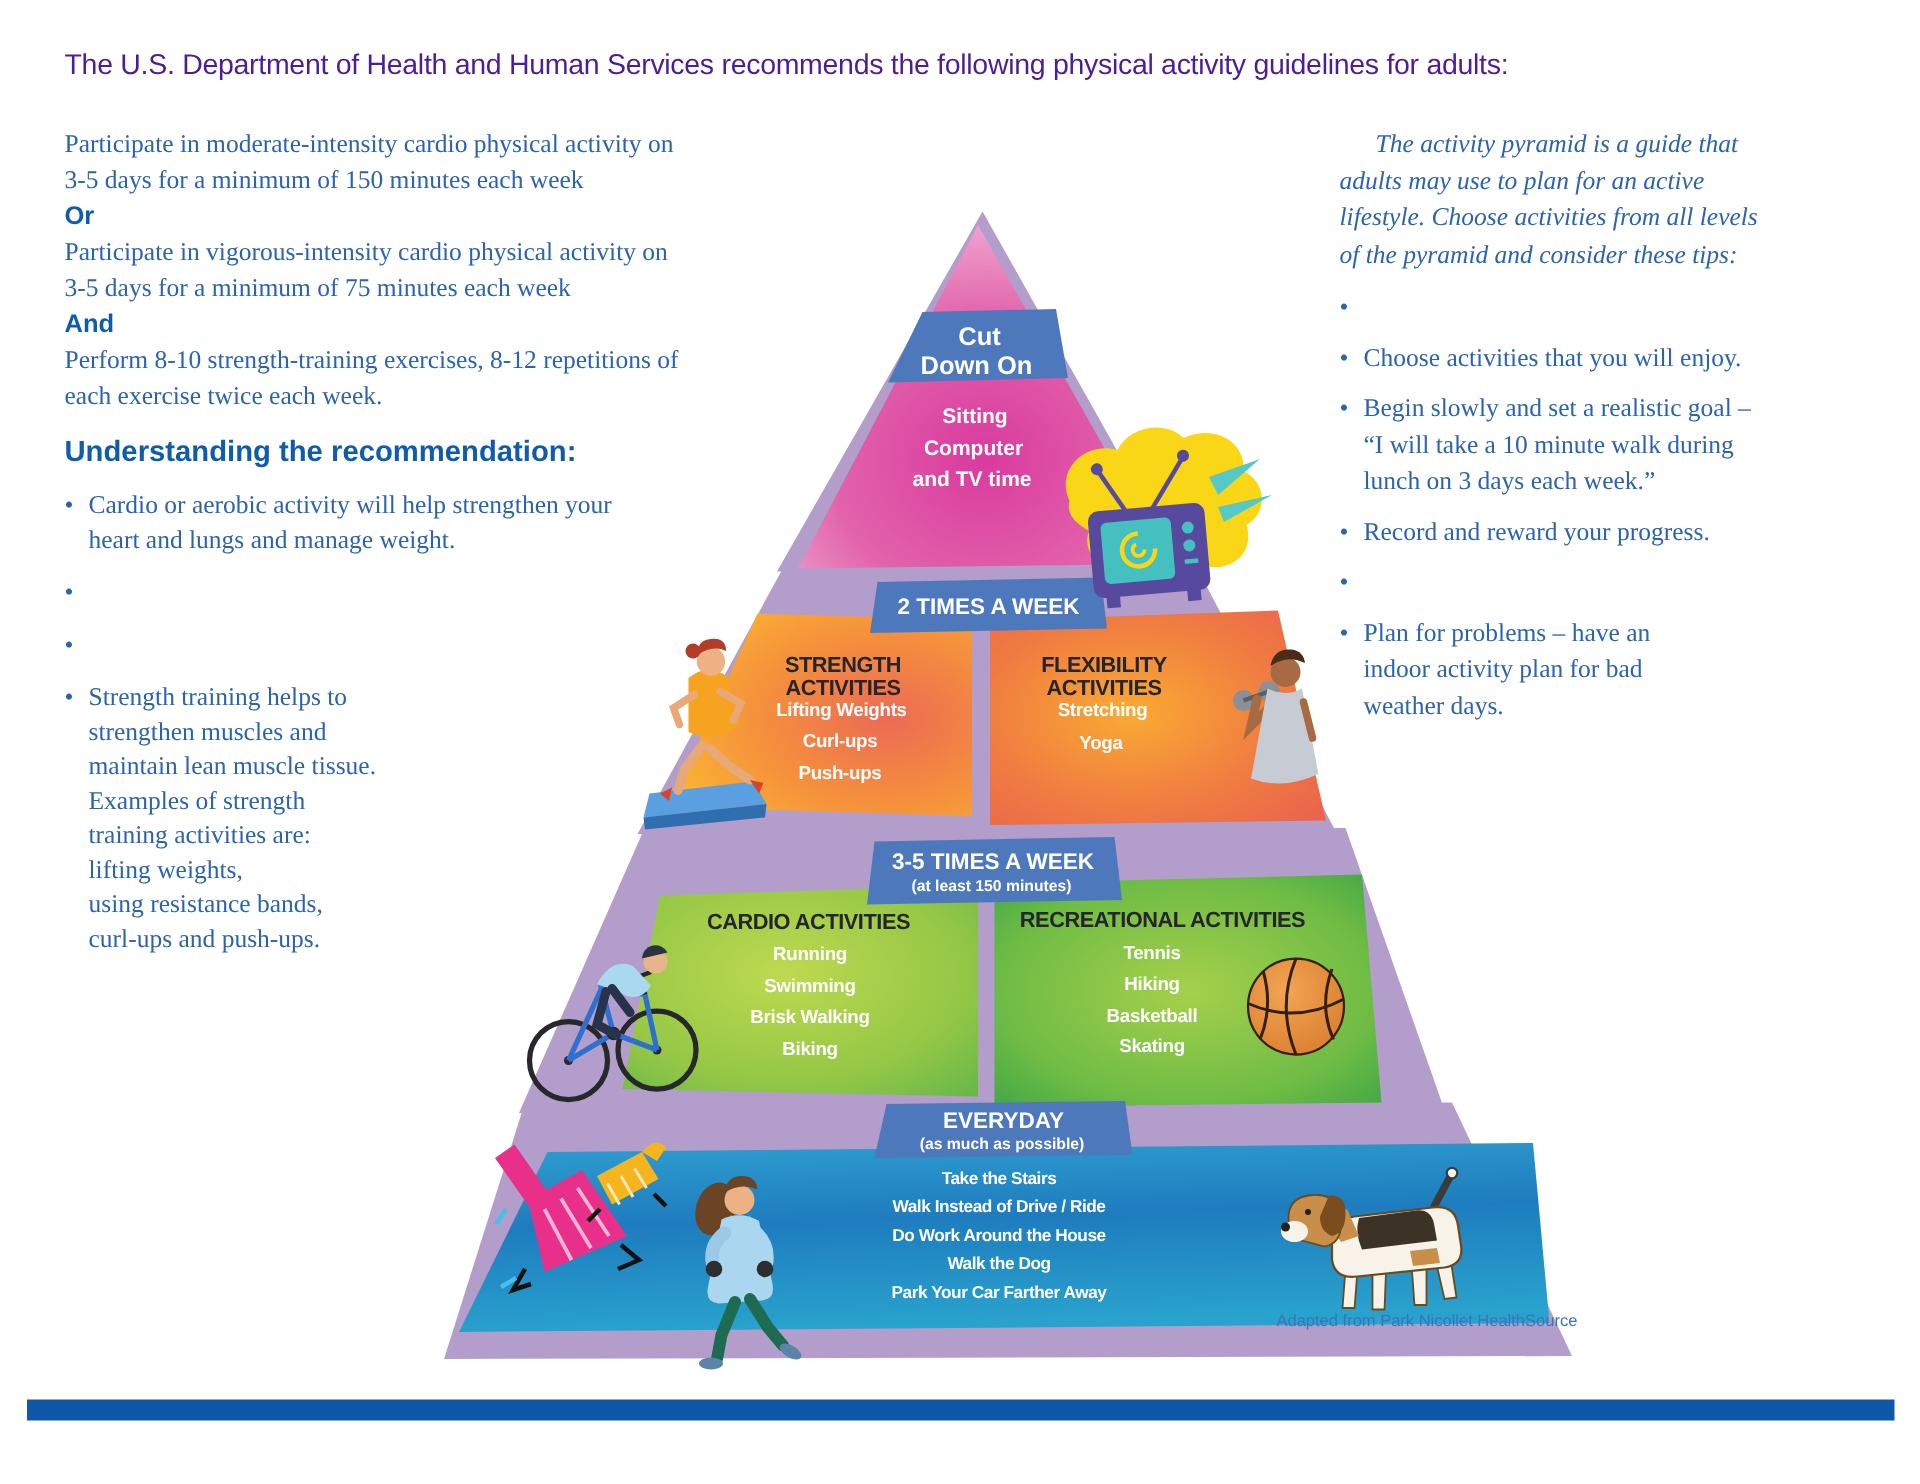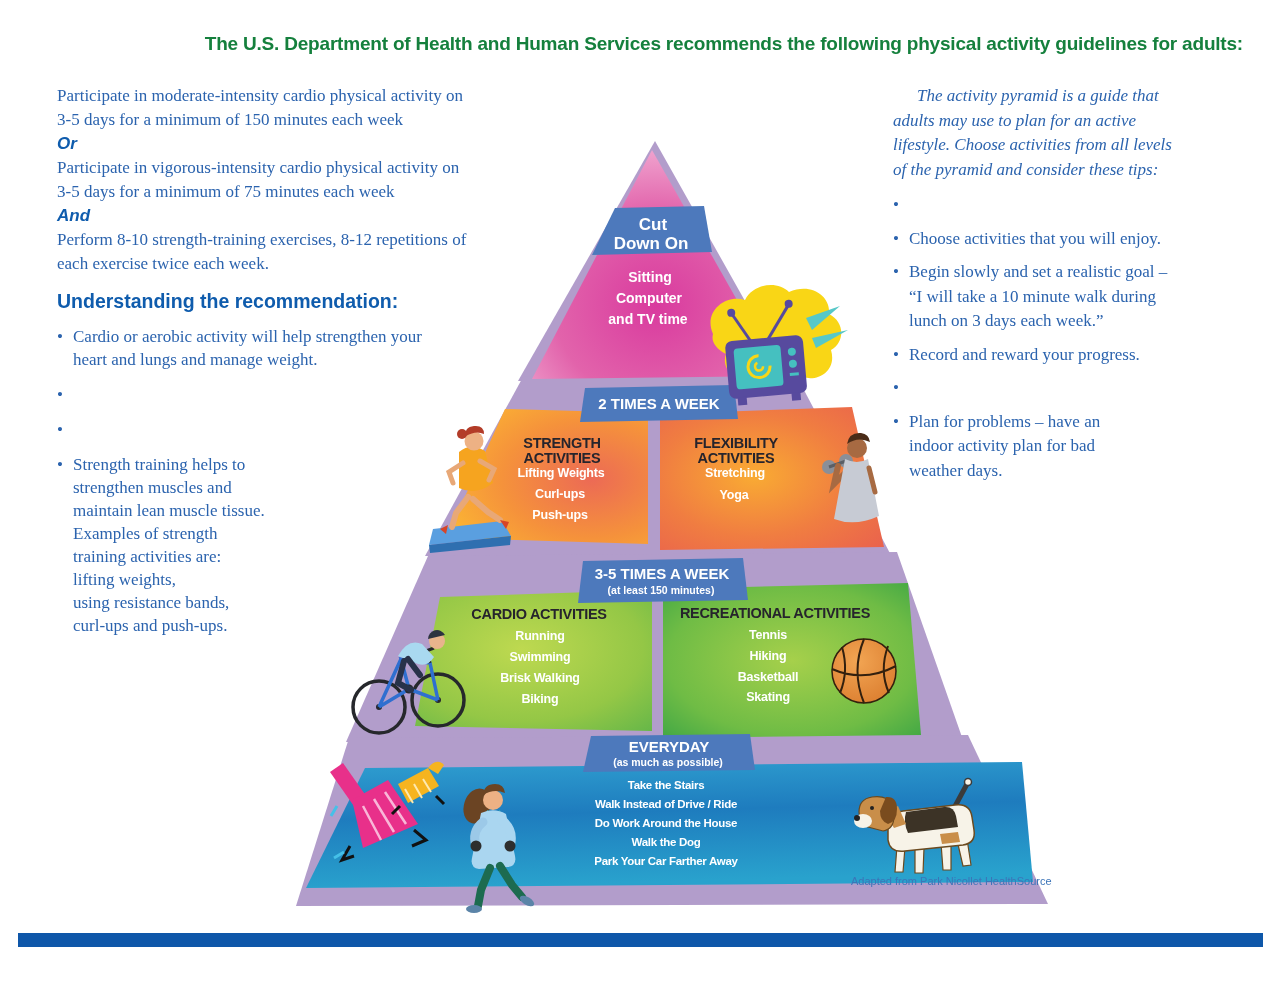--- a/index.html
+++ b/index.html
@@ -1,26 +1,26 @@
 <!DOCTYPE html>
 <html><head>
 <meta charset="utf-8">
 <style>
   html,body{margin:0;padding:0;background:#ffffff;}
   .page{position:relative;width:1280px;height:989px;background:#fff;overflow:hidden;
         font-family:"Liberation Serif",serif;}
   .title{position:absolute;left:43px;top:33px;margin:0;width:1200px;
-         font-family:"Liberation Sans",sans-serif;font-weight:bold;font-size:19px;
-         letter-spacing:-0.2px;color:#15803d;text-align:right;}
-  .col-left{position:absolute;left:57px;top:84px;width:545px;}
+         font-family:"Liberation Sans",sans-serif;font-weight:normal;font-size:19px;
+         letter-spacing:-0.2px;color:#4c1d95;}
+  .col-left{position:absolute;left:43px;top:84px;width:545px;}
   .col-right{position:absolute;left:893px;top:84px;width:370px;}
   .pre{white-space:pre-line;}
   p.body{margin:0;font-size:17px;line-height:24px;color:#2b63ae;}
   p.conn{margin:0;font-family:"Liberation Sans",sans-serif;font-weight:bold;
-         font-size:17px;line-height:24px;color:#0f5cad;font-style:italic;}
+         font-size:17px;line-height:24px;color:#0f5cad;}
   h2.subhead{margin:14px 0 12px 0;font-family:Liberation Sans, sans-serif;
          font-weight:bold;font-size:19.5px;color:#0f5cad;}
   ul.bullets{margin:0;padding:0;list-style:none;}
   ul.bullets li{display:flex;margin:0 0 12px 0;font-size:17px;color:#2b63ae;}
   .col-left ul.bullets li{line-height:23px;}
   .col-right ul.bullets li{line-height:24.5px;margin-bottom:9px;}
   ul.bullets .dot{flex:0 0 auto;width:16px;color:#2b63ae;}
   .col-right p.intro{text-indent:24px;margin-bottom:11px;line-height:24.5px;font-style:italic;}
   .pyramid{position:absolute;left:285px;top:135px;width:775px;height:780px;}
   .attribution{position:absolute;left:851px;top:875px;

